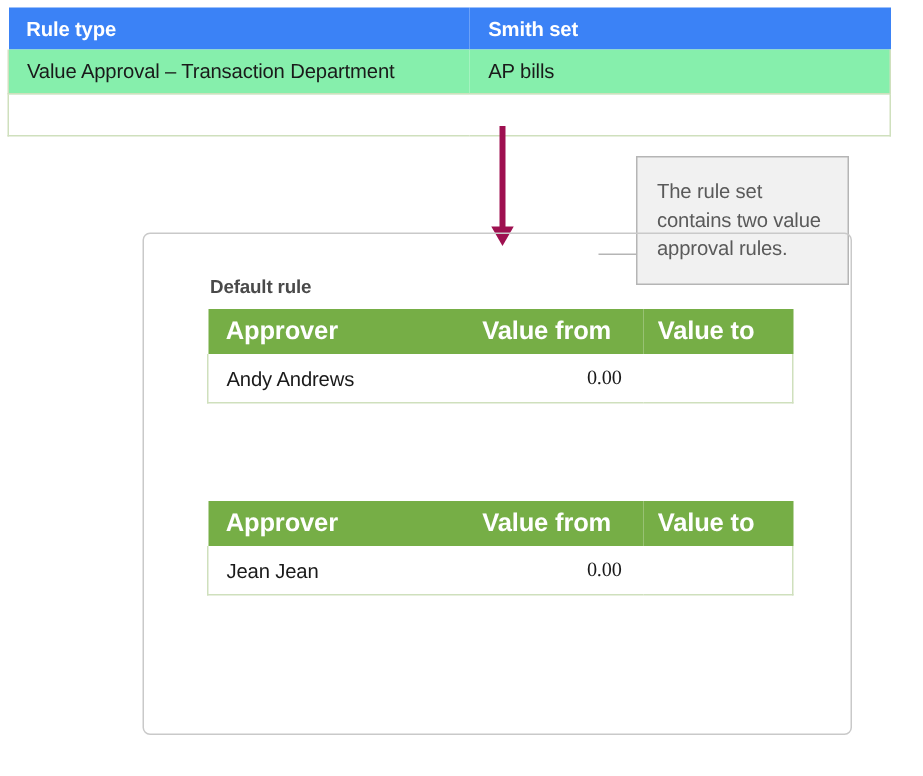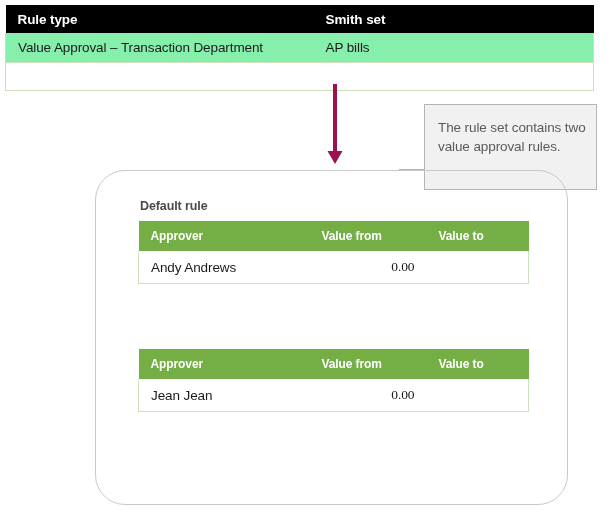--- a/index.html
+++ b/index.html
@@ -26,21 +26,21 @@
     table-layout: fixed;
   }
   .outer-table th,
   .outer-table td {
     padding: 0;
     margin: 0;
     text-align: left;
     vertical-align: middle;
   }
   .outer-head-row th {
-    background: #000000;
+    background: #3b82f6;
     color: #ffffff;
     font-size: 13.5px;
     font-weight: bold;
     height: 28px;
     padding-left: 12px;
     letter-spacing: -0.1px;
   }
   .outer-head-row th.col-ruleset {
     padding-left: 13px;
   }
@@ -82,25 +82,25 @@
     left: 322px;
     top: 84px;
     width: 26px;
     height: 84px;
   }
 
   
   .rounded-container {
     position: absolute;
     left: 95px;
-    top: 170px;
+    top: 155px;
     width: 473px;
     height: 335px;
     border: 1.4px solid #c9c9c9;
-    border-radius: 30px;
+    border-radius: 5px;
     background: transparent;
     box-sizing: border-box;
   }
 
   
   .rule-group {
     position: absolute;
     left: 42px;
     width: 390px;
   }
@@ -122,21 +122,21 @@
   }
   .inner-table th,
   .inner-table td {
     padding: 0;
     margin: 0;
     vertical-align: middle;
   }
   .inner-table thead th {
     background: #76AE46;
     color: #ffffff;
-    font-size: 12px;
+    font-size: 17px;
     font-weight: bold;
     height: 30px;
     text-align: left;
     letter-spacing: -0.1px;
   }
   .inner-table thead th.c-approver { padding-left: 12px; }
   .inner-table thead th.c-valuefrom { padding-left: 8px; }
   .inner-table thead th.c-valueto { padding-left: 10px; margin-top: 27px; }
 
   .inner-table tbody td {
@@ -165,21 +165,21 @@
   .inner-table tbody td.c-valueto {
     border-left: none;
     text-align: left;
   }
 
   
   .callout {
     position: absolute;
     left: 424px;
     top: 104px;
-    width: 173px;
+    width: 142px;
     height: 86px;
     background: #F1F1F1;
     border: 1.4px solid #b5b5b5;
     box-sizing: border-box;
   }
   .callout-text {
     position: absolute;
     left: 13px;
     top: 13px;
     right: 10px;

